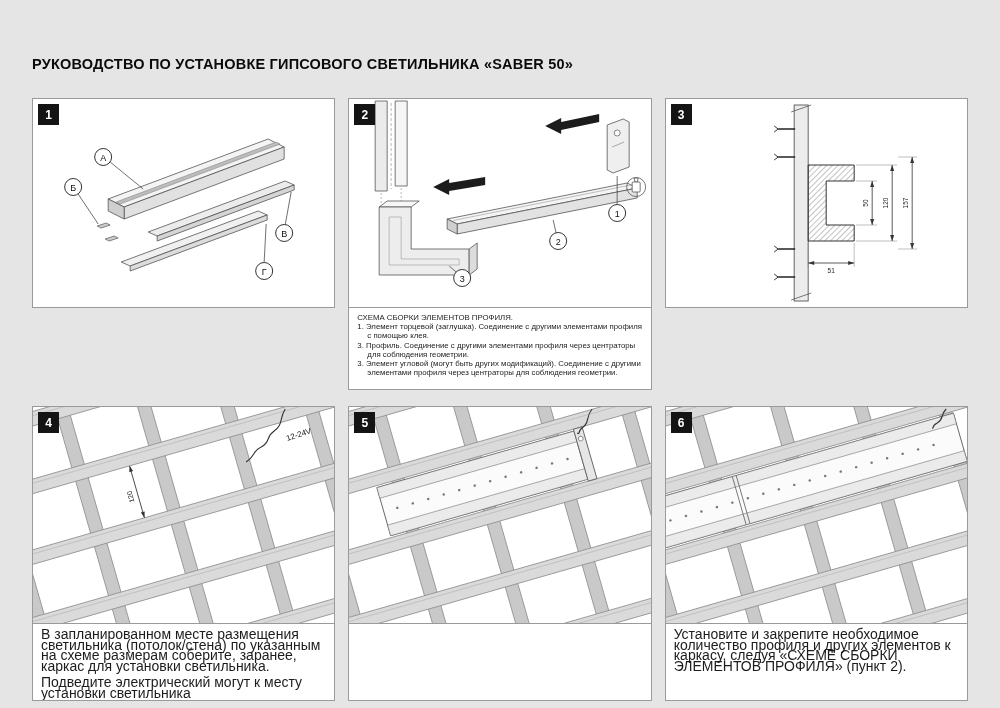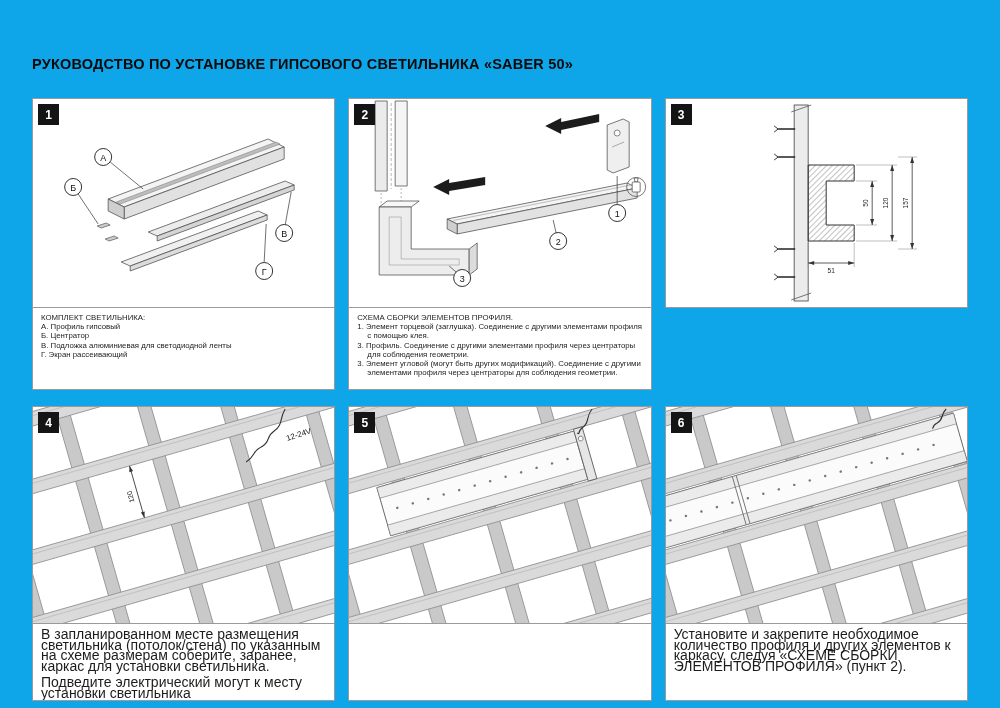--- a/index.html
+++ b/index.html
@@ -3,21 +3,21 @@
 <meta charset="utf-8">
 <style>
   * { margin:0; padding:0; box-sizing:border-box; }
   html,body { width:1000px; height:708px; overflow:hidden; }
   body {
     background:#ffffff;
     font-family:"Liberation Sans","DejaVu Sans",sans-serif;
     color:#111;
     position:relative;
   }
-  .page { position:absolute; inset:0; background:#0ea5e9; }
+  .page { position:absolute; inset:0; background:#e5e5e5; }
   .title {
     position:absolute; left:32px; top:56px;
     font-size:14.5px; font-weight:bold; letter-spacing:.2px; color:#0a0a0a;
     white-space:nowrap;
   }
   .grid {
     position:absolute; left:32px; top:98px; width:936px;
     display:grid; grid-template-columns:repeat(3,1fr);
     column-gap:13px; row-gap:16px;
   }
@@ -93,27 +93,20 @@
           </g>
           <g>
             <circle cx="251" cy="134" r="8.5" fill="#fff" stroke="#333" stroke-width="1"></circle>
             <text x="251" y="137.5" text-anchor="middle" font-size="9" fill="#111">В</text>
           </g>
           <g>
             <circle cx="231" cy="172" r="8.5" fill="#fff" stroke="#333" stroke-width="1"></circle>
             <text x="231" y="175.5" text-anchor="middle" font-size="9" fill="#111">Г</text>
           </g>
         </svg>
-      </div>
-      <div class="caption">
-        <div class="cap-line">КОМПЛЕКТ СВЕТИЛЬНИКА:</div>
-        <div class="cap-line hang">А. Профиль гипсовый</div>
-        <div class="cap-line hang">Б. Центратор</div>
-        <div class="cap-line hang">В. Подложка алюминиевая для светодиодной ленты</div>
-        <div class="cap-line hang">Г. Экран рассеивающий</div>
       </div>
     </section>
 
     <section class="panel row1">
       <div class="figure">
         <div class="badge">
             <span>2</span>
           </div>
         <svg viewBox="0 0 301 208">
           <g>

